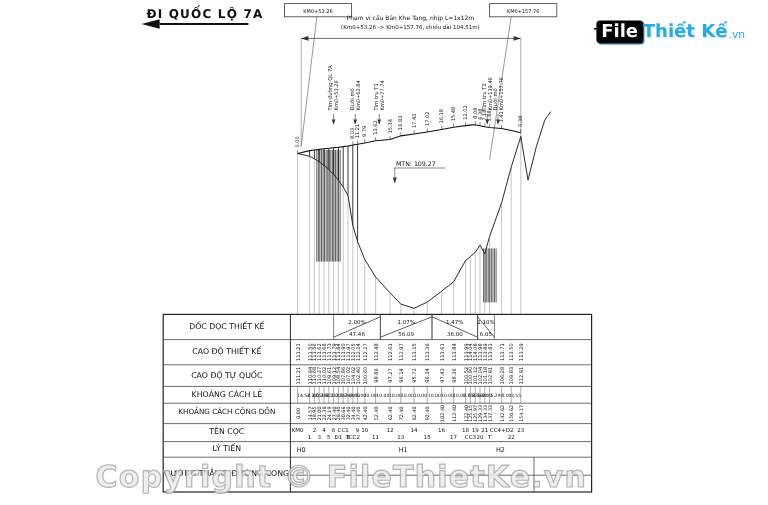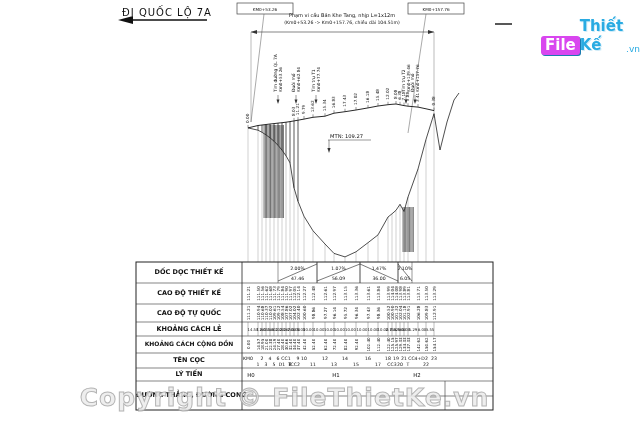--- a/index.html
+++ b/index.html
@@ -1,25 +1,25 @@
 <!DOCTYPE html>
 <html><head>
 <meta charset="utf-8">
 <style>
   html,body{margin:0;padding:0;background:#fff;}
   .page{position:relative;width:640px;height:421px;background:#ffffff;overflow:hidden;
         font-family:"DejaVu Sans",sans-serif;color:#222;}
   svg{position:absolute;left:0;top:0;}
   .abs{position:absolute;}
-  .hroad{font-size:10px;font-weight:normal;letter-spacing:1px;color:#111;white-space:nowrap;}
+  .hroad{font-size:10px;font-weight:bold;letter-spacing:1px;color:#111;white-space:nowrap;}
   .rowlab{position:absolute;left:136px;width:106px;text-align:center;font-size:6.5px;
-          color:#111;white-space:nowrap;line-height:10px;height:10px;font-weight:bold;}
+          color:#111;white-space:nowrap;line-height:10px;height:10px;}
   .logo{position:absolute;left:497px;top:17px;display:flex;align-items:flex-end;z-index:6;}
-  .logo .lf{background:#d946ef;color:#fff;font-weight:bold;font-size:15px;line-height:19px;
-            padding:0 4px;border-radius:3px;box-shadow:1px 1px 0 #1b7bb0;margin-left:44px;}
+  .logo .lf{background:#000000;color:#fff;font-weight:bold;font-size:15px;line-height:19px;
+            padding:0 4px;border-radius:3px;box-shadow:1px 1px 0 #1b7bb0;}
   .logo .lt{color:#29abe2;font-weight:bold;font-size:15px;line-height:19px;margin-left:0;
             text-shadow:1px 1px 0 #d2ecf8;}
   .logo .lv{color:#29abe2;font-weight:normal;font-size:9px;line-height:12px;margin-left:1px;}
   .copyright{position:absolute;left:0;top:383px;width:569px;text-align:center;z-index:5;
              font-size:25px;font-weight:bold;letter-spacing:1px;color:#ececec;
              -webkit-text-stroke:1px #a8a8a8;opacity:.85;}
 </style>
 </head>
 <body>
 

